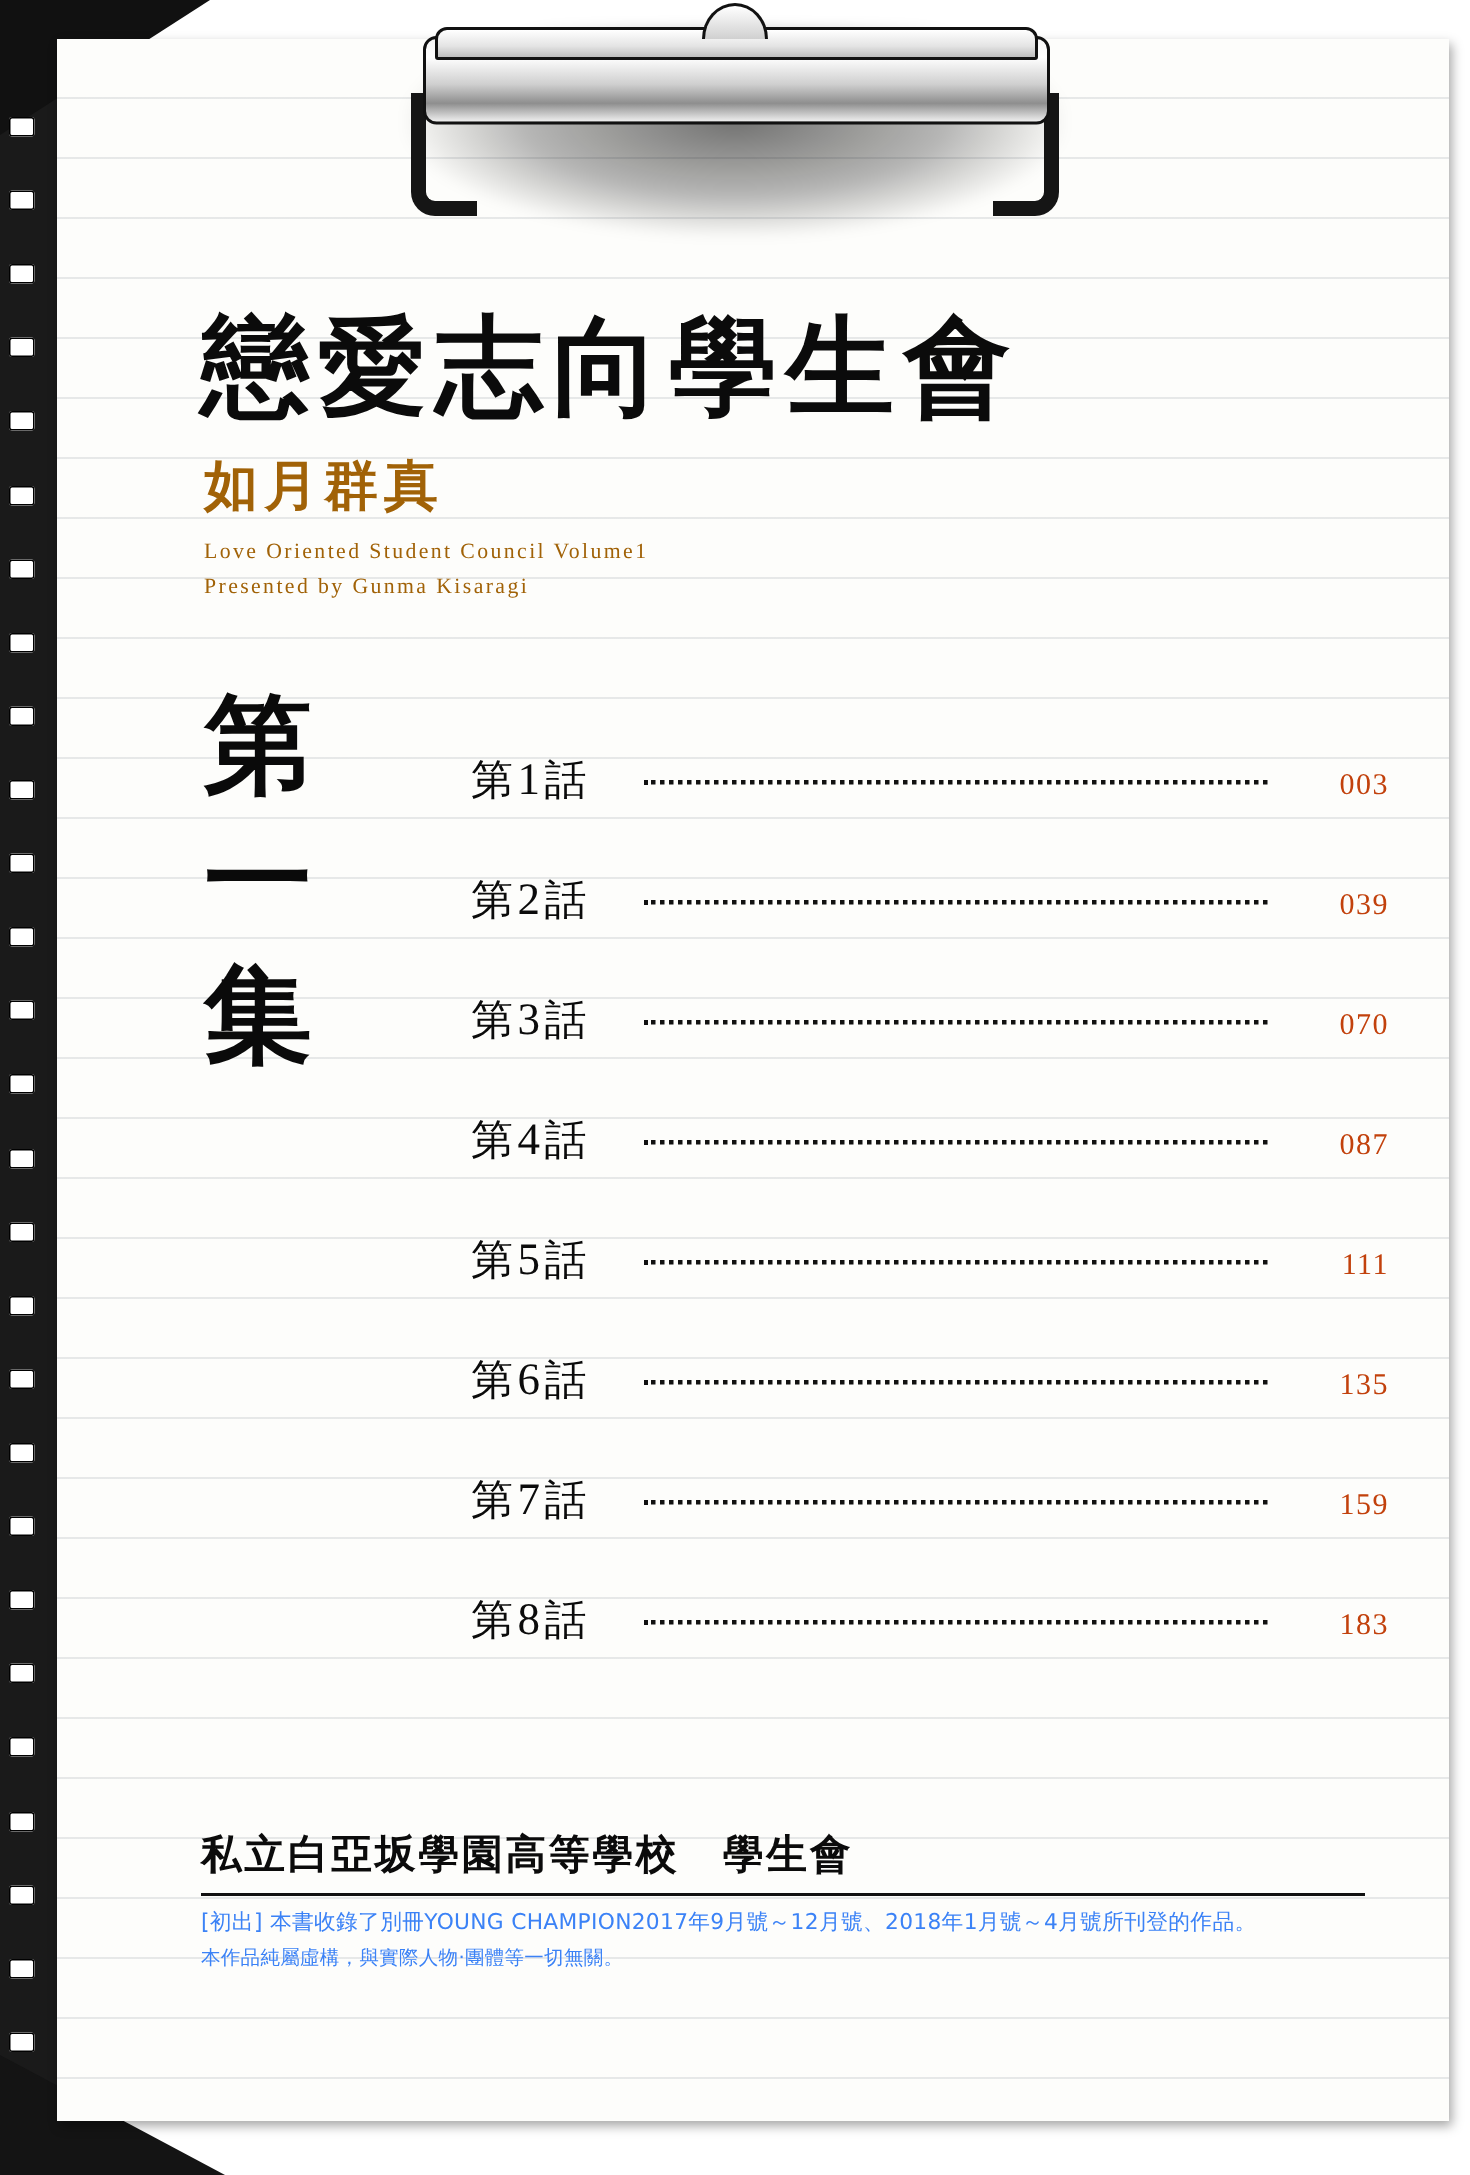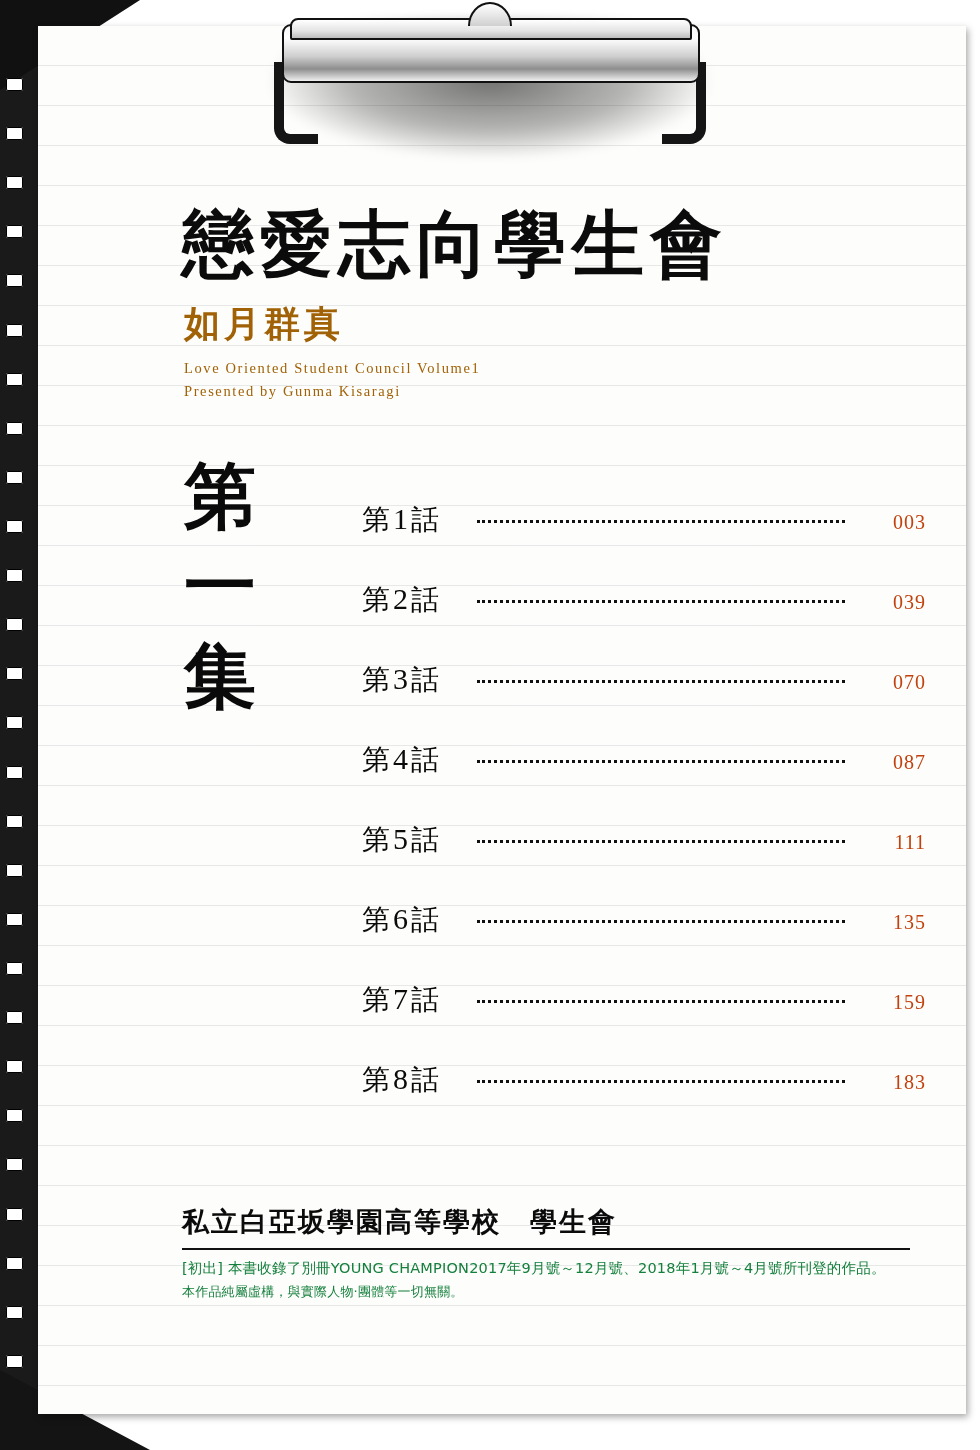--- a/index.html
+++ b/index.html
@@ -70,21 +70,20 @@
   
   .sheet {
     position: absolute;
     left: 38px;
     top: 26px;
     right: 14px;
     bottom: 36px;
     background: #fdfdfb;
     box-shadow: 2px 3px 7px rgba(0,0,0,0.35);
     overflow: hidden;
-    padding-left: 48px;
   }
   .sheet::after {
     
     content: "";
     position: absolute;
     left: 0; right: 0; top: 0; bottom: 0;
     background-image: repeating-linear-gradient(
       to bottom,
       rgba(0,0,0,0) 0px,
       rgba(0,0,0,0) 39px,
@@ -254,38 +253,38 @@
     color: #c2410c;
     min-width: 42px;
     text-align: right;
   }
 
   
   .footer {
     position: absolute;
     left: 96px;
     right: 56px;
-    bottom: 112px;
+    bottom: 98px;
   }
   .footer-school {
     font-family: "DejaVu Serif", "Liberation Serif", serif;
     font-size: 27px;
     font-weight: 700;
     letter-spacing: 2px;
     color: #0b0b0b;
     margin-bottom: 8px;
   }
   .footer-rule {
     border-top: 2px solid #111;
     margin-bottom: 7px;
   }
   .footer-note {
     font-family: "DejaVu Sans", "Liberation Sans", sans-serif;
     font-size: 14.5px;
-    color: #15803d;
+    color: #3b82f6;
     line-height: 1.55;
     letter-spacing: 0.2px;
   }
   .footer-note .small {
     font-size: 13px;
     display: block;
     margin-top: 2px;
   }
 </style>
 </head>

